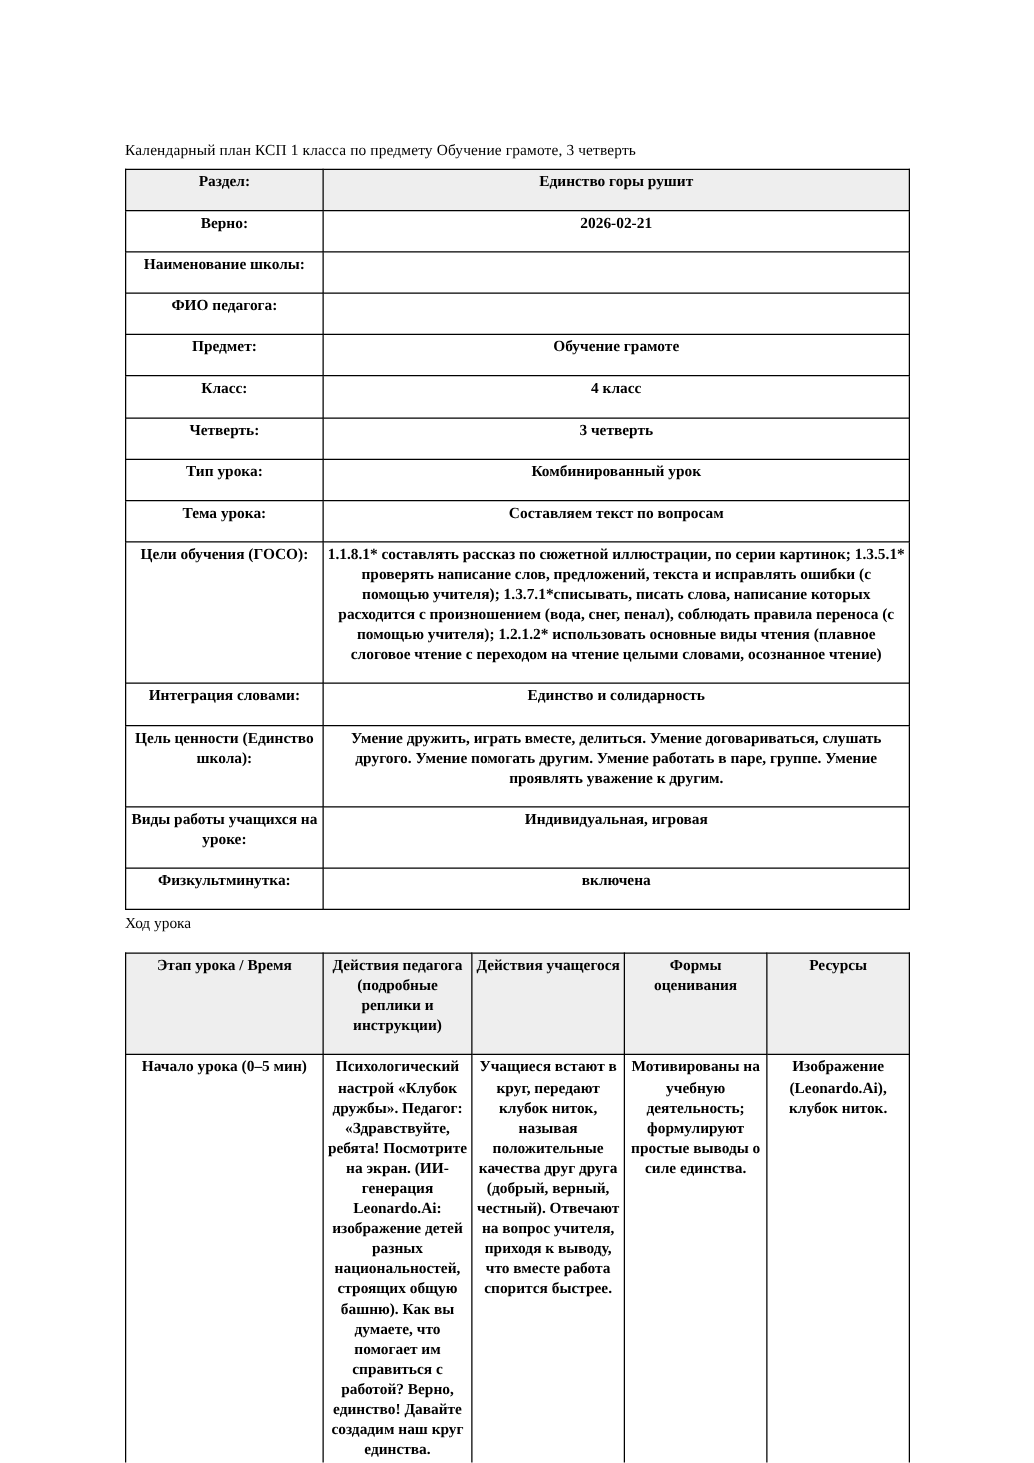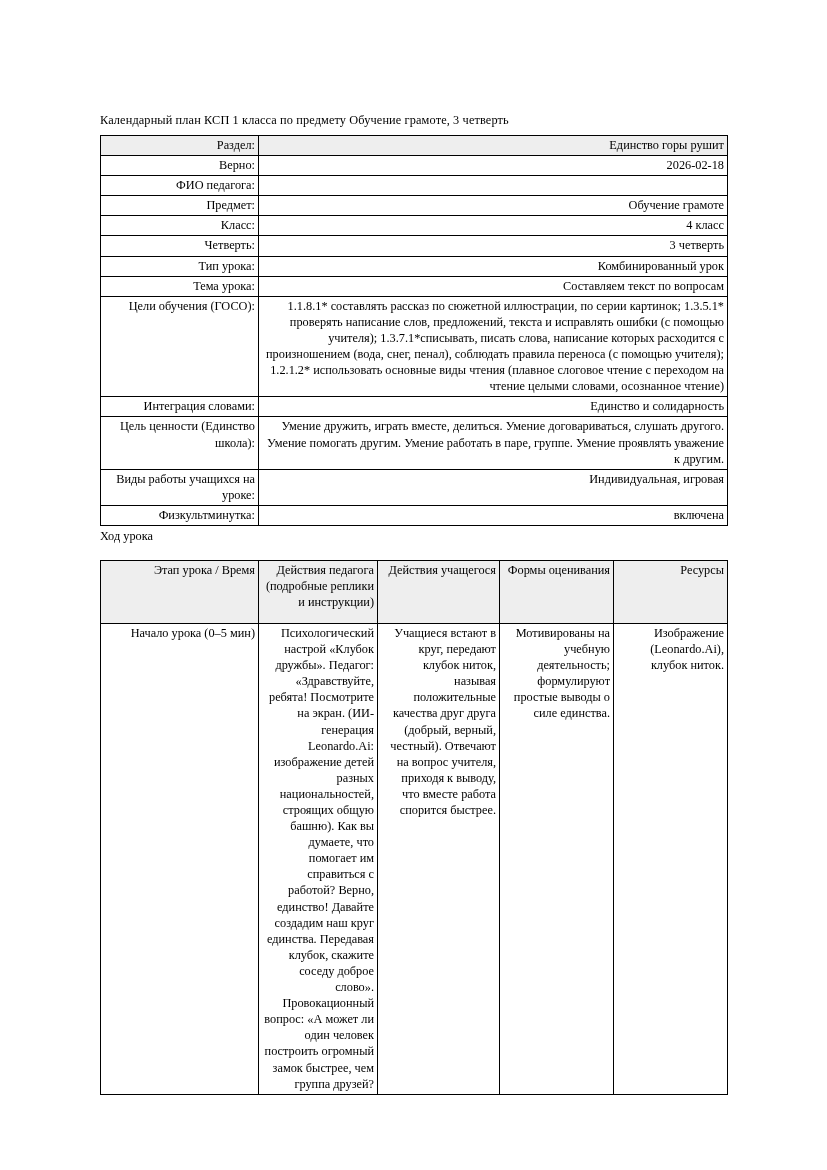--- a/index.html
+++ b/index.html
@@ -32,25 +32,25 @@
   }
   table.doc-table {
     border-collapse: collapse;
     width: 627px;
     table-layout: fixed;
   }
   table.doc-table td,
   table.doc-table th {
     border: 1px solid #000000;
     vertical-align: top;
-    padding: 1px 3px 2px 3px;
+    padding: 1px 3px 15px 3px;
     font-size: 12.3px;
     line-height: 16.1px;
-    font-weight: normal;
-    text-align: right;
+    font-weight: bold;
+    text-align: center;
     word-wrap: break-word;
     overflow-wrap: break-word;
     hyphens: none;
   }
   
   .info-table col.c-label { width: 158px; }
   .info-table col.c-value { width: 469px; }
   .info-table tr.shaded td { background: #eeeeee; }
 
   .section-caption {
@@ -86,21 +86,25 @@
       <col class="c-label">
       <col class="c-value">
     </colgroup>
     <tbody>
         <tr class="shaded">
           <td>Раздел:</td>
           <td>Единство горы рушит</td>
         </tr>
         <tr>
           <td>Верно:</td>
-          <td>2026-02-18</td>
+          <td>2026-02-21</td>
+        </tr>
+        <tr>
+          <td>Наименование школы:</td>
+          <td></td>
         </tr>
         <tr>
           <td>ФИО педагога:</td>
           <td></td>
         </tr>
         <tr>
           <td>Предмет:</td>
           <td>Обучение грамоте</td>
         </tr>
         <tr>

